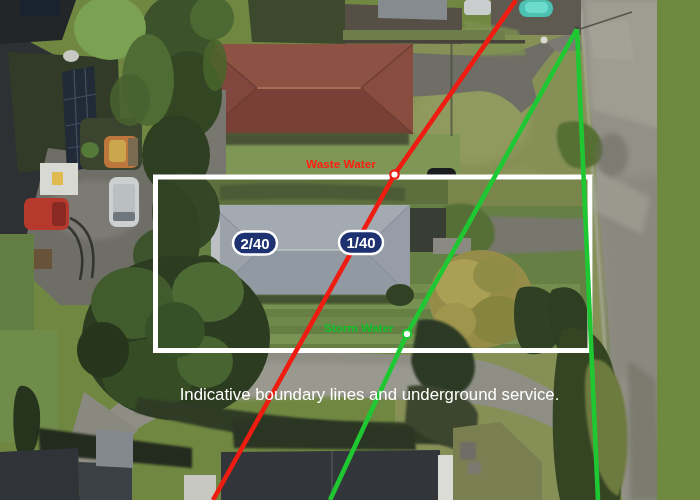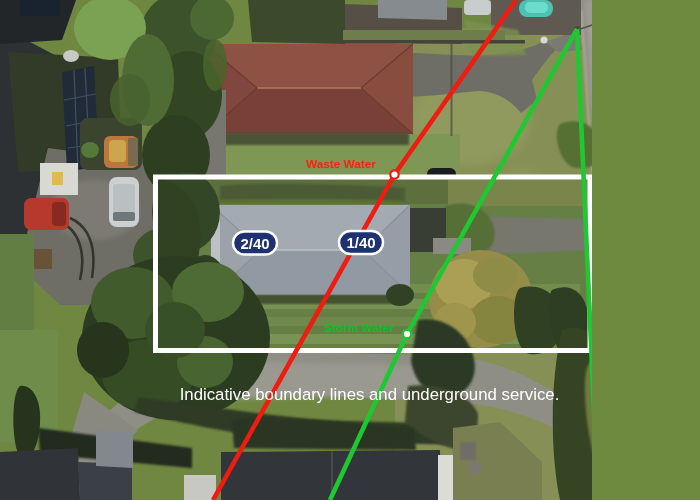--- a/index.html
+++ b/index.html
@@ -1,16 +1,16 @@
 <!DOCTYPE html>
 <html><head>
 <meta charset="utf-8">
 <style>
   html,body{margin:0;padding:0;background:#6e8a3e;}
-  #scene{width:592px;height:500px;overflow:hidden;position:relative;}
+  #scene{width:657px;height:500px;overflow:hidden;position:relative;}
   svg{display:block;}
   text{font-family:"Liberation Sans", sans-serif;}
 </style>
 </head>
 <body>
 <div id="scene">
 <svg width="700" height="500" viewBox="0 0 700 500">
 <defs>
   <filter id="blur1">
           <feGaussianBlur stdDeviation="1.2"></feGaussianBlur>

